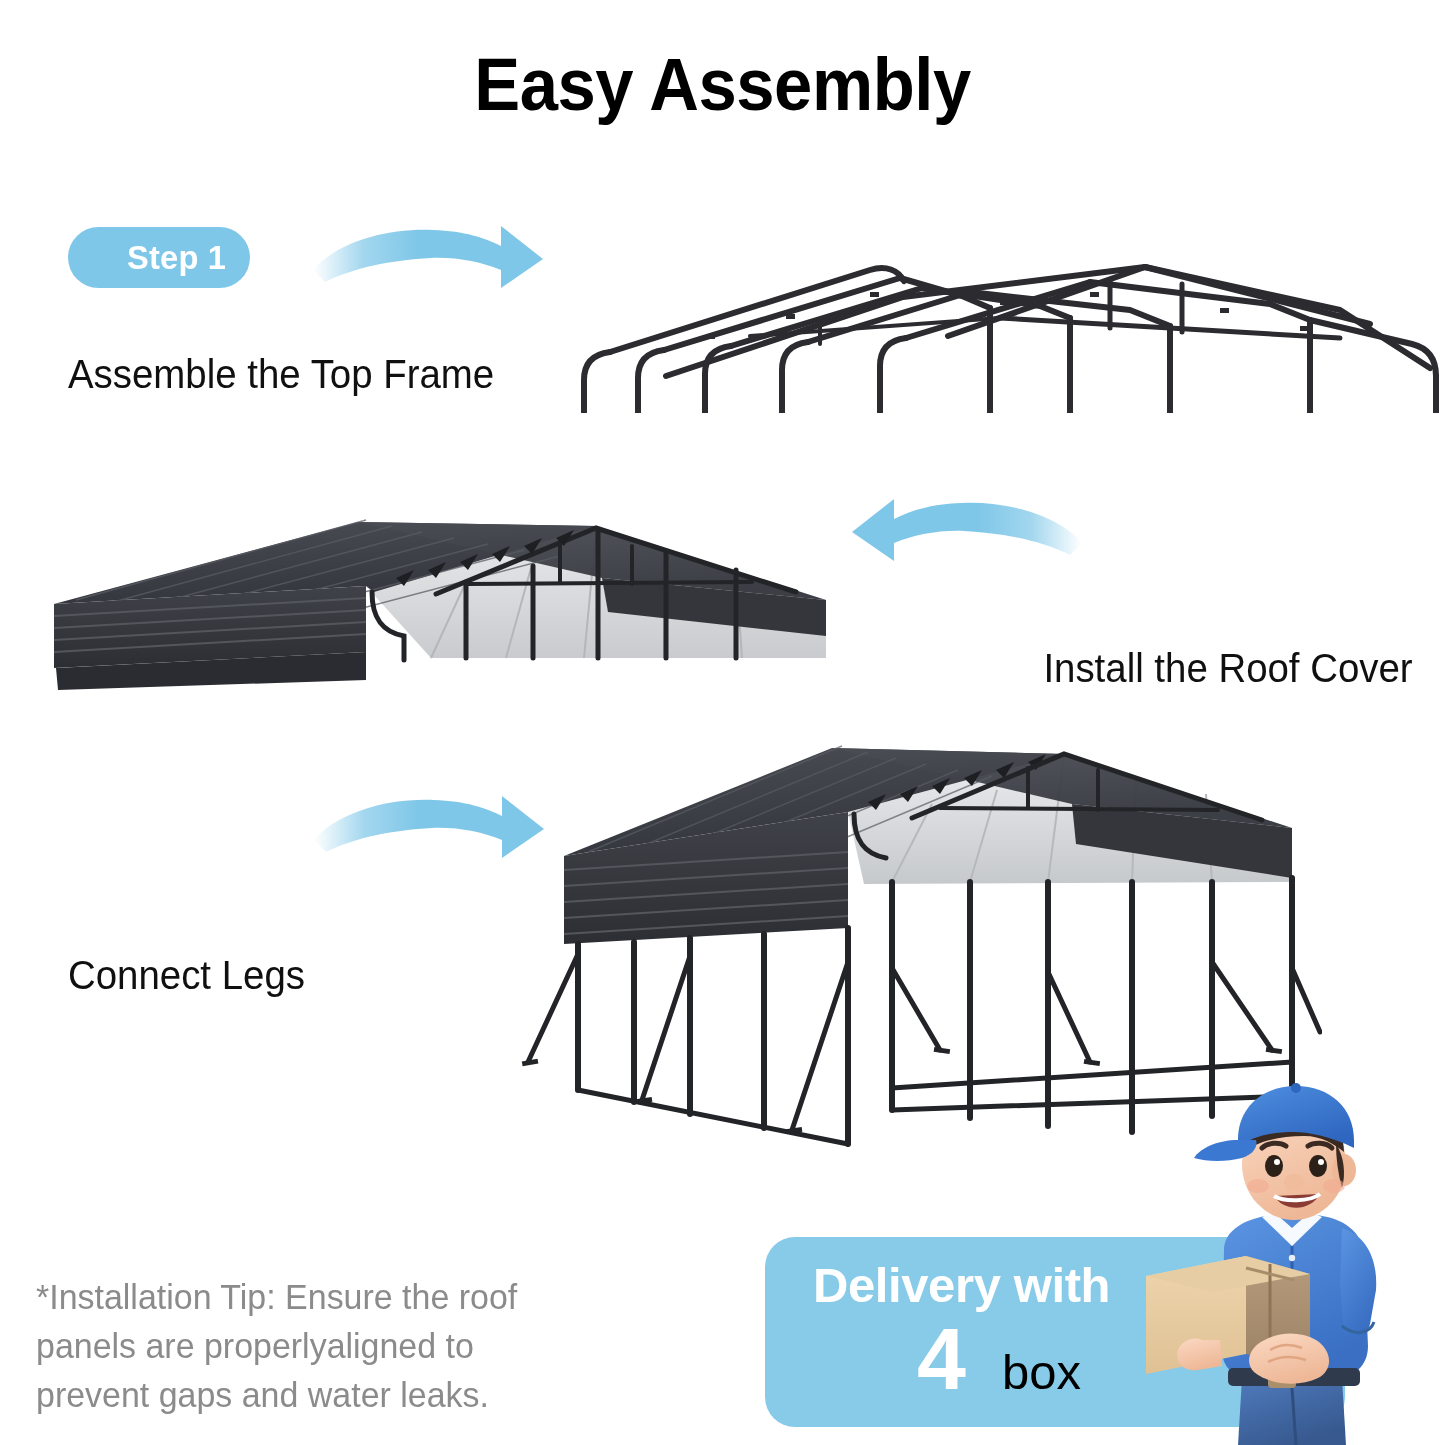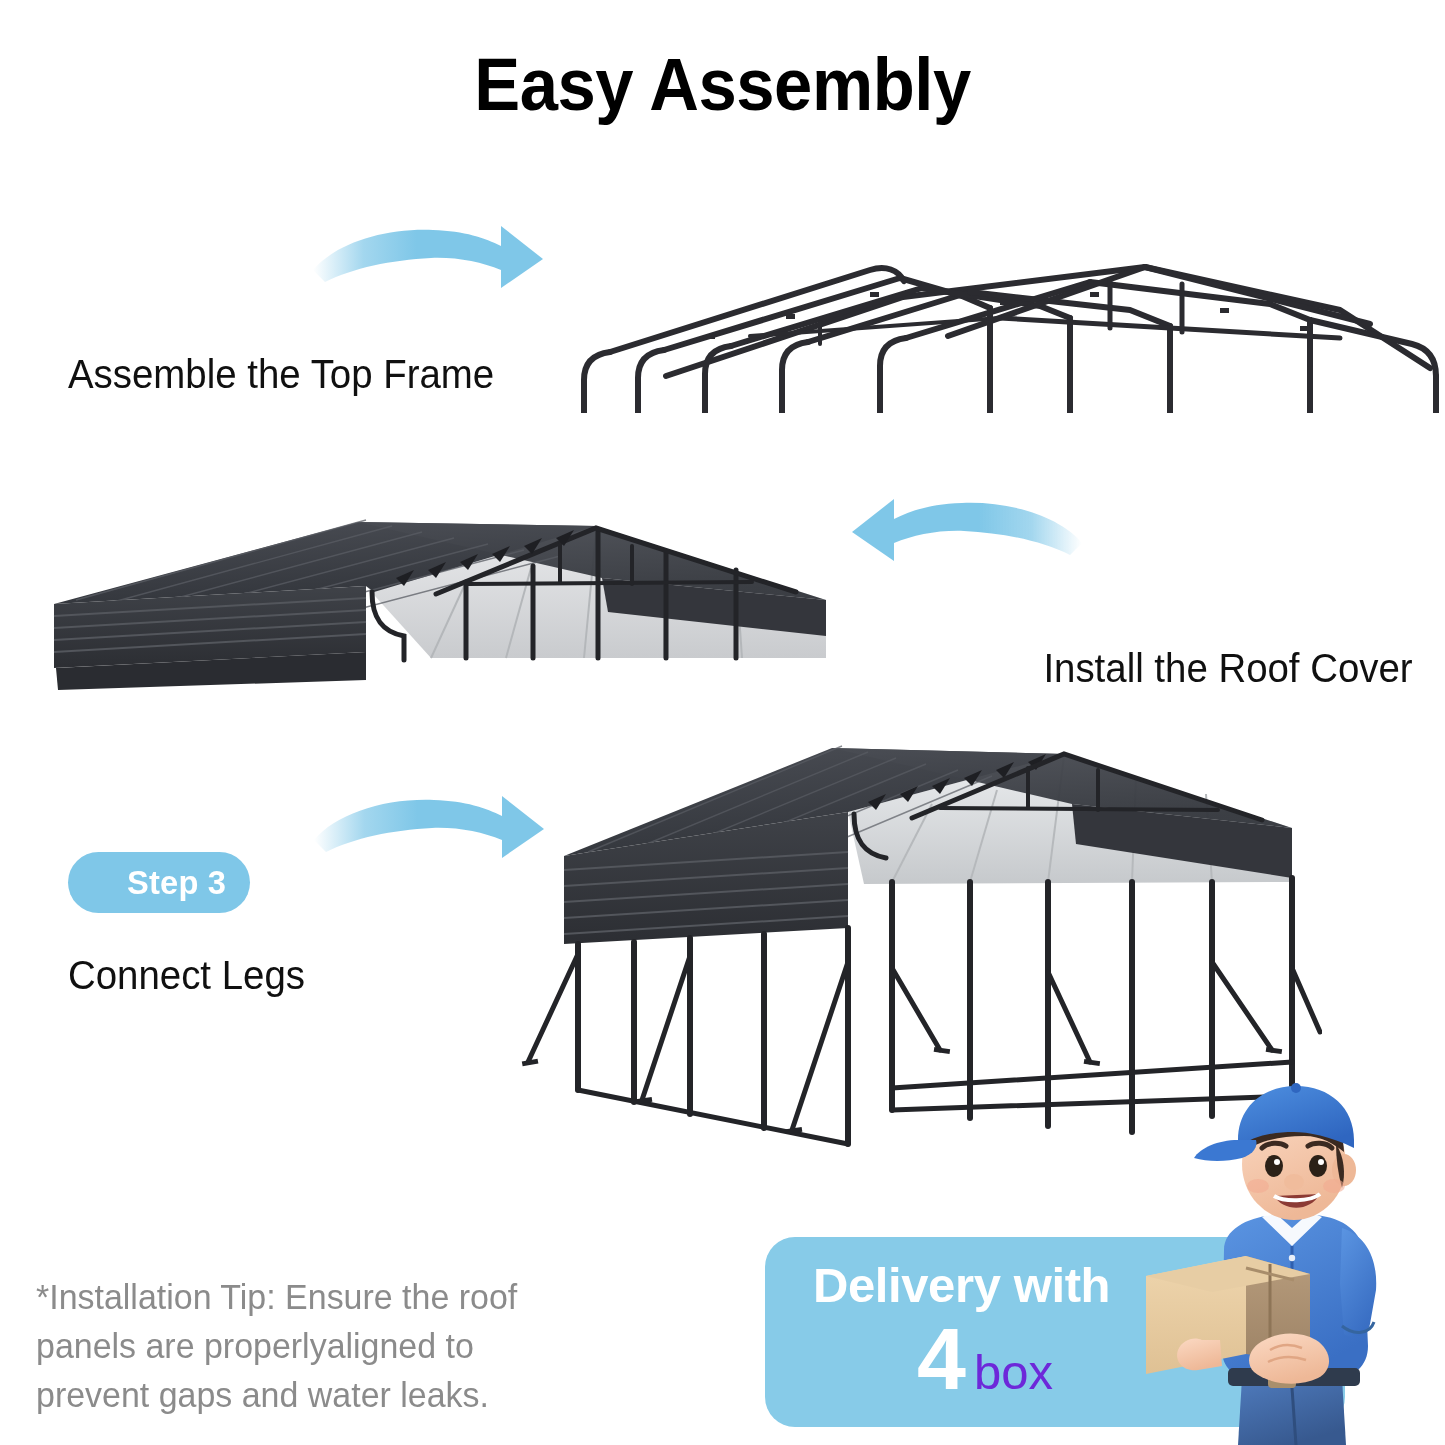--- a/index.html
+++ b/index.html
@@ -85,33 +85,36 @@
   }
   .banner-line2{
     position:absolute;left:152px;top:78px;
     display:flex;align-items:baseline;
     white-space:nowrap;
   }
   .banner-num{
     color:#ffffff;font-weight:bold;font-size:88px;line-height:88px;
   }
   .banner-unit{
-    color:#6d28d9;font-weight:normal;font-size:49px;line-height:49px;
-    margin-left:8px;
+    color:#000000;font-weight:normal;font-size:49px;line-height:49px;
+    margin-left:36px;
   }
 
   .courier{position:absolute;left:1146px;top:1078px;width:300px;height:367px;}
 </style>
 </head>
 <body>
 
 <div class="page">
 
   <div class="title">Easy Assembly</div>
 
+  <div class="badge" style="left:68px;top:227px;">
+    <span>Step 1</span>
+  </div>
 
   <div class="arrow" style="left:305px;top:222px;">
     <svg width="245" height="100" viewBox="0 0 245 100">
       <defs>
         <linearGradient id="fadeR" x1="0" y1="0" x2="1" y2="0">
           <stop offset="0" stop-color="#7FC7E8" stop-opacity="0"></stop>
           <stop offset="0.22" stop-color="#7FC7E8" stop-opacity="0.72"></stop>
           <stop offset="0.45" stop-color="#7FC7E8" stop-opacity="1"></stop>
           <stop offset="1" stop-color="#7FC7E8" stop-opacity="1"></stop>
         </linearGradient>
@@ -290,23 +293,20 @@
           <stop offset="0" stop-color="#7FC7E8" stop-opacity="0"></stop>
           <stop offset="0.22" stop-color="#7FC7E8" stop-opacity="0.72"></stop>
           <stop offset="0.45" stop-color="#7FC7E8" stop-opacity="1"></stop>
           <stop offset="1" stop-color="#7FC7E8" stop-opacity="1"></stop>
         </linearGradient>
       </defs>
       <path d="M8,48 C30,22 78,6 128,8 C160,9 180,16 196,24 L196,4 L238,37 L196,66 L196,48 C176,40 152,35 126,36 C86,38 48,46 20,60 Z" fill="url(#fadeR3)"></path>
     </svg>
   </div>
 
-  <div class="badge" style="left:68px;top:852px;">
-    <span>Step 3</span>
-  </div>
 
   <div class="caption" style="left:68px;top:953px;">Connect Legs</div>
 
   <div class="illus" style="left:492px;top:732px;">
     <svg width="830" height="425" viewBox="0 0 830 425">
       <defs>
         <linearGradient id="roofTop3" x1="0" y1="0" x2="0.3" y2="1">
           <stop offset="0" stop-color="#4a4d54"></stop>
           <stop offset="1" stop-color="#33363c"></stop>
         </linearGradient>

